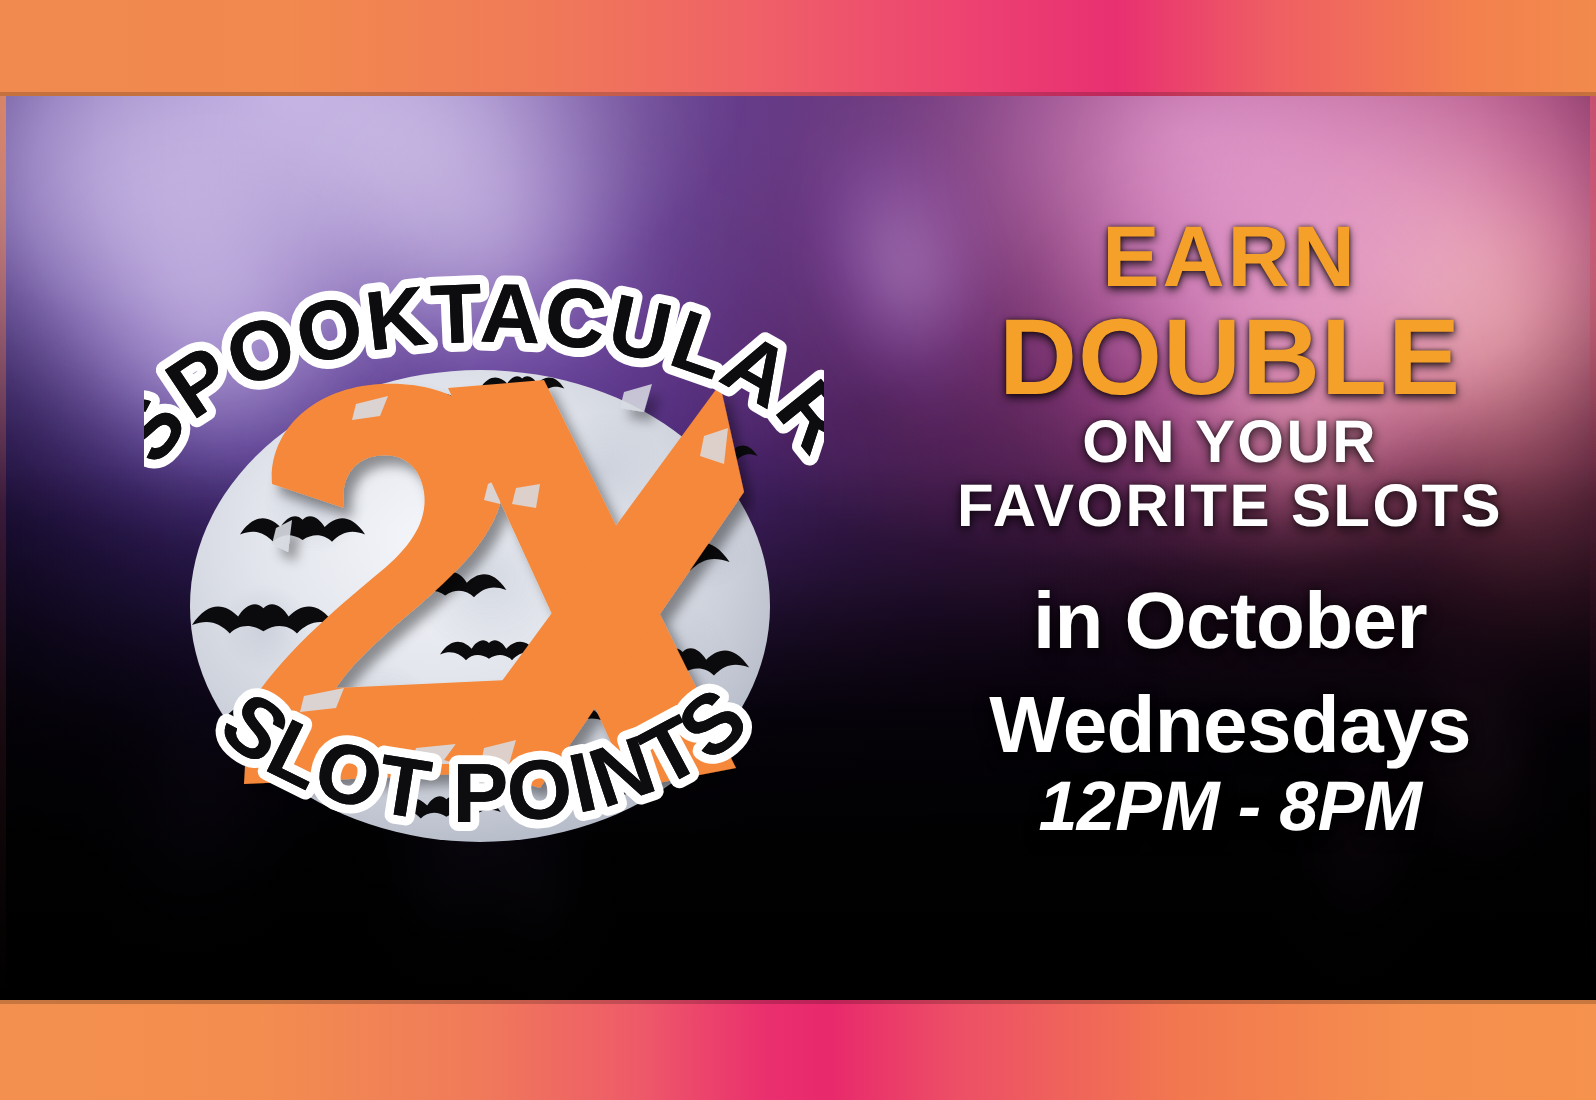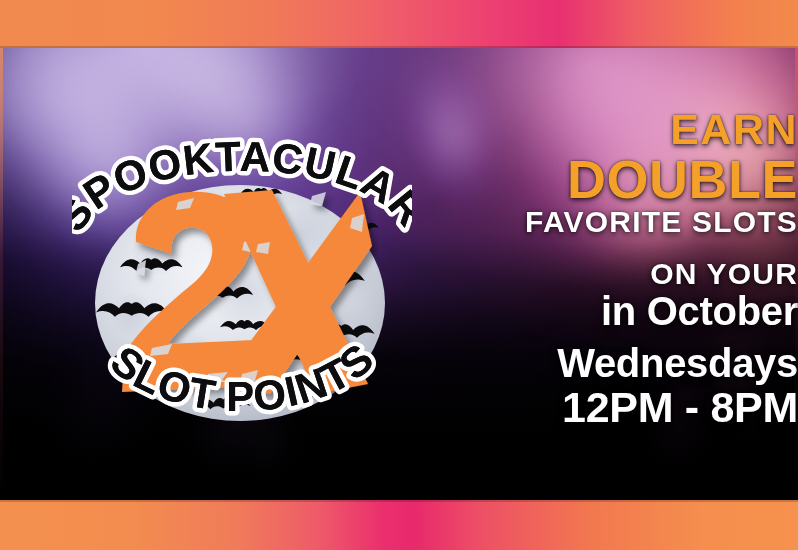--- a/index.html
+++ b/index.html
@@ -54,40 +54,40 @@
   
   .arc-text{position:absolute;left:0;width:340px;height:120px;}
   #arc-top{top:-4px;}
   #arc-bottom{top:196px;}
 
   
   #twox{position:absolute;left:44px;top:56px;width:262px;height:222px;}
 
   
   #copy{position:absolute;left:432px;top:56px;width:366px;height:446px;z-index:30;
-    display:flex;flex-direction:column;align-items:flex-end;justify-content:flex-start;padding-top:52px;box-sizing:border-box;}
+    display:flex;flex-direction:column;align-items:center;justify-content:flex-start;padding-top:52px;box-sizing:border-box;}
 
   .ln{display:block;text-align:center;white-space:nowrap;line-height:1;}
 
   .gold{color:#f4a029;font-weight:700;letter-spacing:.5px;
     text-shadow:0 2px 5px rgba(0,0,0,.75), 0 0 2px rgba(0,0,0,.6);}
   #earn  {font-size:43px;letter-spacing:1.5px;margin-bottom:1px;}
   #double{font-size:54px;letter-spacing:.5px;margin-bottom:1px;}
   #points{font-size:54px;letter-spacing:.5px;margin-bottom:12px;}
 
   .wht{color:#ffffff;font-weight:600;
     text-shadow:0 2px 6px rgba(0,0,0,.8), 0 0 2px rgba(0,0,0,.5);}
   #onyour   {font-size:30px;letter-spacing:1.2px;margin-bottom:2px;}
   #favslots {font-size:30px;letter-spacing:1.2px;margin-bottom:22px;}
 
   .big-wht{color:#ffffff;font-weight:700;letter-spacing:-.3px;
     text-shadow:0 3px 8px rgba(0,0,0,.85), 0 0 3px rgba(0,0,0,.5);}
   #wednesdays{font-size:40px;margin-bottom:3px;}
   #inoctober {font-size:40px;margin-bottom:12px;}
-  #hours     {font-size:43px;font-weight:600;}
+  #hours     {font-size:35px;font-weight:600;font-style:italic;}
 </style>
 </head>
 <body>
 
 <div id="banner">
 
   <div class="smoke-stage">
     <div class="base-field"></div>
 
     <div class="sm2" style="left:-40px;top:14px;width:240px;height:180px;background:radial-gradient(circle at 45% 45%, rgba(216,206,240,.95), rgba(150,128,205,.5) 45%, rgba(60,40,110,0) 75%);"></div>
@@ -262,21 +262,21 @@
       <text font-family="'Liberation Sans',sans-serif" font-size="42" font-weight="700" letter-spacing="1" fill="#0d0d10">
         <textPath href="#arcPathBot" startOffset="50%" text-anchor="middle">SLOT POINTS</textPath>
       </text>
     </svg>
   </div>
 
   <div id="copy">
     <span class="ln gold" id="earn">EARN</span>
     <span class="ln gold" id="double">DOUBLE</span>
 
+    <span class="ln wht" id="onyour">ON YOUR</span>
     <span class="ln wht" id="favslots">FAVORITE SLOTS</span>
-    <span class="ln wht" id="onyour">ON YOUR</span>
 
     <span class="ln big-wht" id="inoctober">in October</span>
     <span class="ln big-wht" id="wednesdays">Wednesdays</span>
     <span class="ln big-wht" id="hours">12PM - 8PM</span>
   </div>
 
 </div>
 
 </body></html>

